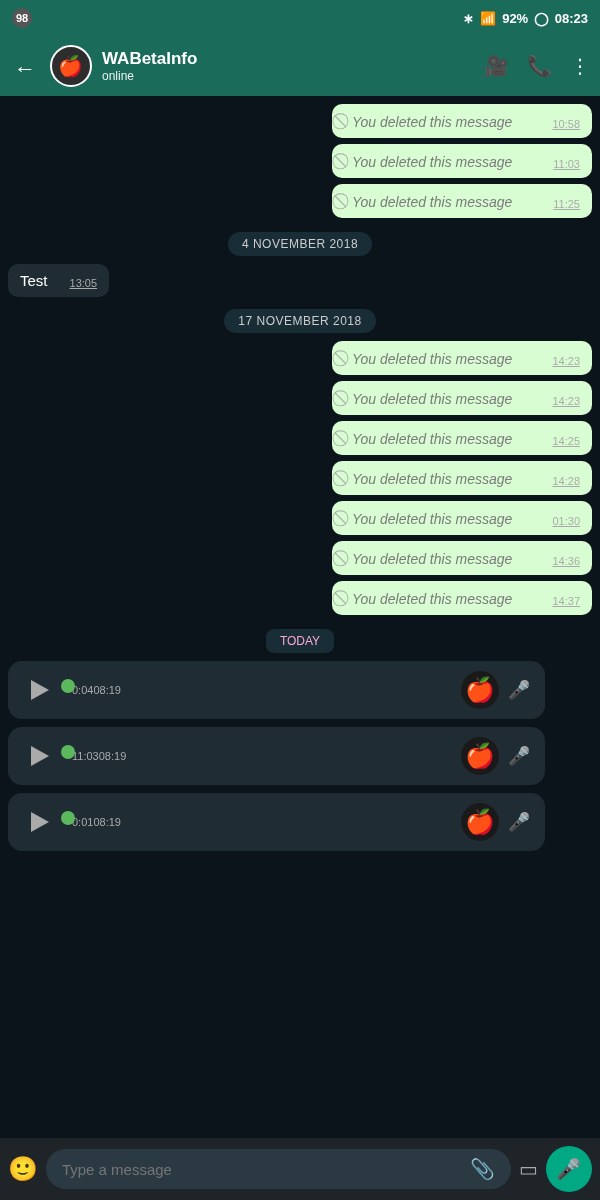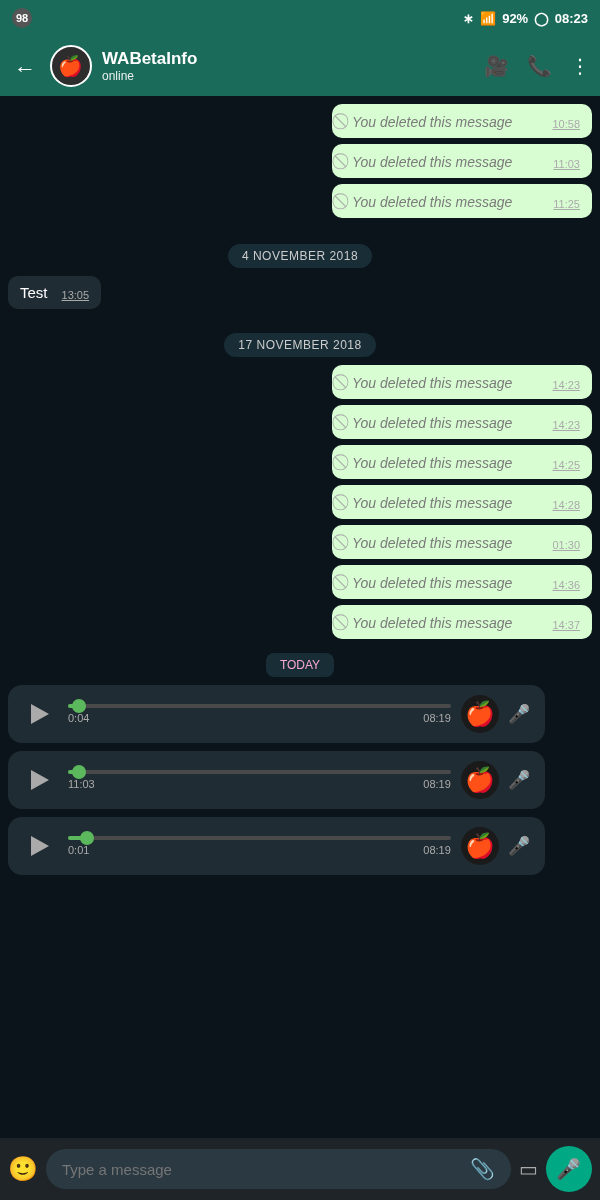--- a/index.html
+++ b/index.html
@@ -75,21 +75,21 @@
 
     
     .date-badge {
       align-self: center;
       background: #182d36;
       color: #ccc;
       border-radius: 12px;
       padding: 5px 14px;
       font-size: 12px;
       font-weight: 500;
-      margin: 20px 0 4px 0;
+      margin: 8px 0 4px 0;
       letter-spacing: 0.5px;
     }
 
     
     .deleted-msg {
       align-self: flex-end;
       background: #d9fdd3;
       border-radius: 10px;
       padding: 8px 12px;
       display: flex;
@@ -120,21 +120,21 @@
     }
 
     
     .received-msg {
       align-self: flex-start;
       background: #202c33;
       border-radius: 10px;
       padding: 8px 12px;
       display: flex;
       align-items: center;
-      gap: 8px;
+      gap: 16px;
       max-width: 200px;
       color: white;
     }
     .received-text { font-size: 15px; }
 
     
     .voice-msg {
       align-self: flex-start;
       background: #202c33;
       border-radius: 14px;
@@ -157,21 +157,20 @@
     .play-icon {
       width: 0;
       height: 0;
       border-style: solid;
       border-width: 10px 0 10px 18px;
       border-color: transparent transparent transparent #aaa;
     }
     .voice-waveform-wrap {
       flex: 1;
       display: flex;
-      flex-direction: column;
       gap: 4px;
     }
     .voice-track {
       position: relative;
       height: 4px;
       background: #4a4a4a;
       border-radius: 2px;
     }
     .voice-progress {
       height: 100%;

